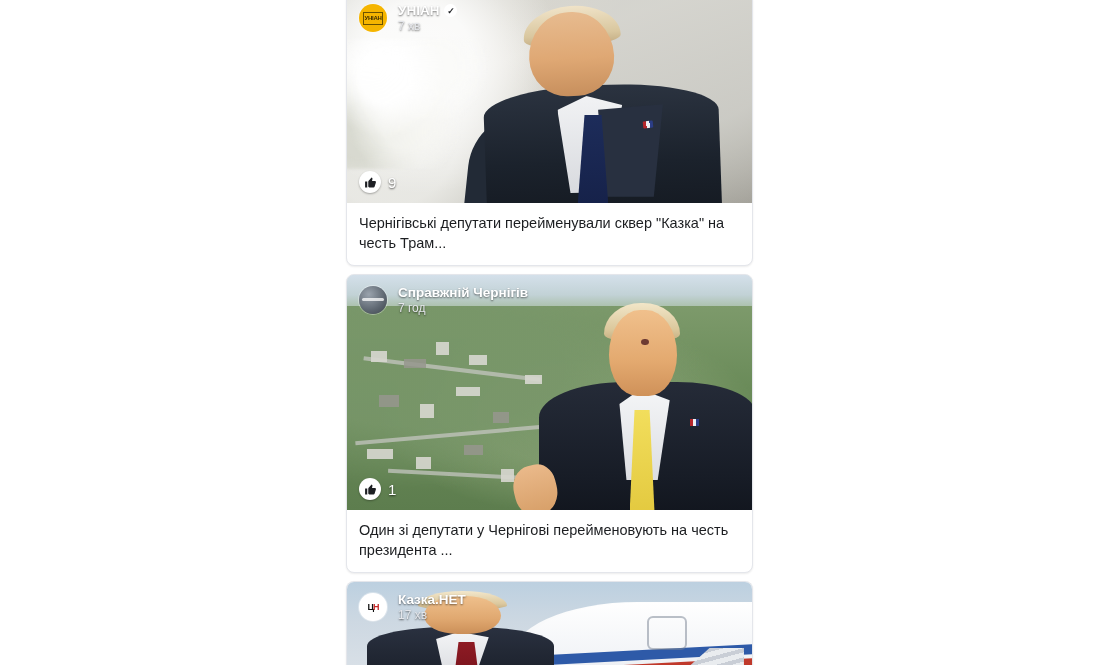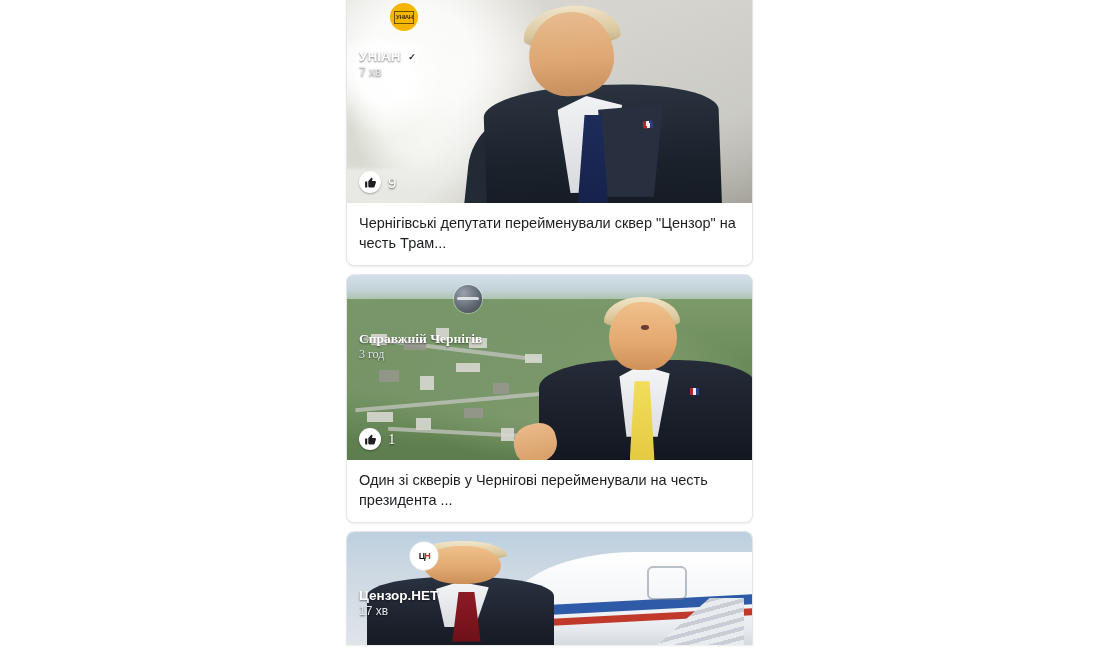--- a/index.html
+++ b/index.html
@@ -32,21 +32,21 @@
     border-radius: 8px;
     overflow: hidden;
     box-shadow: 0 1px 2px rgba(0,0,0,0.08);
   }
   .media {
     position: relative;
     width: 100%;
     overflow: hidden;
   }
   .media.h1 { height: 210px; }
-  .media.h2 { height: 185px; font-family: Liberation Serif, serif; }
+  .media.h2 { height: 235px; }
   .media.h3 { height: 113px; }
 
   
   .photo1 {
     position: absolute; inset: 0;
     background:
       radial-gradient(circle at 18% 30%, rgba(255,255,255,0.85) 0 14%, rgba(255,255,255,0) 38%),
       radial-gradient(circle at 10% 68%, rgba(236,236,232,0.9) 0 18%, rgba(255,255,255,0) 45%),
       radial-gradient(circle at 86% 22%, rgba(210,210,205,0.75) 0 22%, rgba(255,255,255,0) 50%),
       linear-gradient(160deg, #cfcfc8 0%, #dedbd3 35%, #b9b7ae 70%, #9d9b93 100%);
@@ -259,24 +259,23 @@
     width: 22%; height: 16%;
     background: linear-gradient(180deg,#f3e7cb 0%, #dcc99f 70%, #c5af83 100%);
     border-radius: 52% 52% 30% 30% / 84% 84% 20% 20%;
   }
 
   
   .post-header {
     position: absolute;
     left: 12px; top: 10px;
     display: flex;
-    align-items: flex-end;
-    gap: 18px;
+    align-items: center;
+    gap: 11px;
     z-index: 5;
-    flex-direction: column;
   }
   .avatar {
     width: 28px; height: 28px;
     border-radius: 50%;
     flex: 0 0 28px;
     display: flex; align-items: center; justify-content: center;
     font-size: 9px; font-weight: bold;
     color: #fff;
     overflow: hidden;
     position: relative;
@@ -408,21 +407,21 @@
 
         <div class="reactions">
           <span class="like-badge">
             <svg width="13" height="13" viewBox="0 0 24 24" aria-hidden="true">
               <path fill="#1d1f23" d="M2 10h4v11H2zM22 11.2c0-1-.8-1.9-1.9-1.9h-5.3l.8-3.8c.2-.9-.1-1.8-.8-2.3l-.8-.6-5.4 6.3c-.4.5-.7 1.1-.7 1.8V19c0 1.1.9 2 2 2h7.8c.8 0 1.6-.5 1.8-1.3l2.2-7c.2-.5.3-1 .3-1.5z"></path>
             </svg>
           </span>
           <span class="react-count">9</span>
         </div>
       </div>
-      <div class="caption">Чернігівські депутати перейменували сквер "Цензор" на честь Трам...</div>
+      <div class="caption">Чернігівські депутати перейменували сквер "Казка" на честь Трам...</div>
     </div>
 
     <div class="card">
       <div class="media h2">
         <div class="photo2">
           <div class="p2-sky"></div>
           <div class="p2-city">
             <div class="p2-road" style="left:4%; top:30%; width:44%; transform:rotate(7deg);"></div>
             <div class="p2-road" style="left:2%; top:62%; width:52%; transform:rotate(-5deg);"></div>
             <div class="p2-road" style="left:10%; top:82%; width:40%; transform:rotate(3deg);"></div>
@@ -452,34 +451,34 @@
             <div class="p2-hand"></div>
           </div>
         </div>
 
         <div class="post-header">
           <div class="avatar cherni"></div>
           <div class="meta">
             <div class="page-row">
               <span class="page-name">Справжній Чернігів</span>
             </div>
-            <span class="timestamp">3 год</span>
+            <span class="timestamp">7 год</span>
           </div>
         </div>
 
         <div class="reactions">
           <span class="like-badge">
             <svg width="13" height="13" viewBox="0 0 24 24" aria-hidden="true">
               <path fill="#1d1f23" d="M2 10h4v11H2zM22 11.2c0-1-.8-1.9-1.9-1.9h-5.3l.8-3.8c.2-.9-.1-1.8-.8-2.3l-.8-.6-5.4 6.3c-.4.5-.7 1.1-.7 1.8V19c0 1.1.9 2 2 2h7.8c.8 0 1.6-.5 1.8-1.3l2.2-7c.2-.5.3-1 .3-1.5z"></path>
             </svg>
           </span>
           <span class="react-count">1</span>
         </div>
       </div>
-      <div class="caption">Один зі скверів у Чернігові перейменували на честь президента ...</div>
+      <div class="caption">Один зі депутати у Чернігові перейменовують на честь президента ...</div>
     </div>
 
     <div class="card clipped">
       <div class="media h3">
         <div class="photo3">
           <div class="p3-plane"></div>
           <div class="p3-stripe-blue"></div>
           <div class="p3-stripe-red"></div>
           <div class="p3-door"></div>
           <div class="p3-stairs"></div>
@@ -489,21 +488,21 @@
           <div class="p3-hair"></div>
           <div class="p3-head"></div>
         </div>
 
         <div class="post-header">
           <div class="avatar censor">
             <div class="logo-box">Ц<span class="red">Н</span></div>
           </div>
           <div class="meta">
             <div class="page-row">
-              <span class="page-name">Цензор.НЕТ</span>
+              <span class="page-name">Казка.НЕТ</span>
             </div>
             <span class="timestamp">17 хв</span>
           </div>
         </div>
       </div>
     </div>
 
   </div>
 </div>
 

